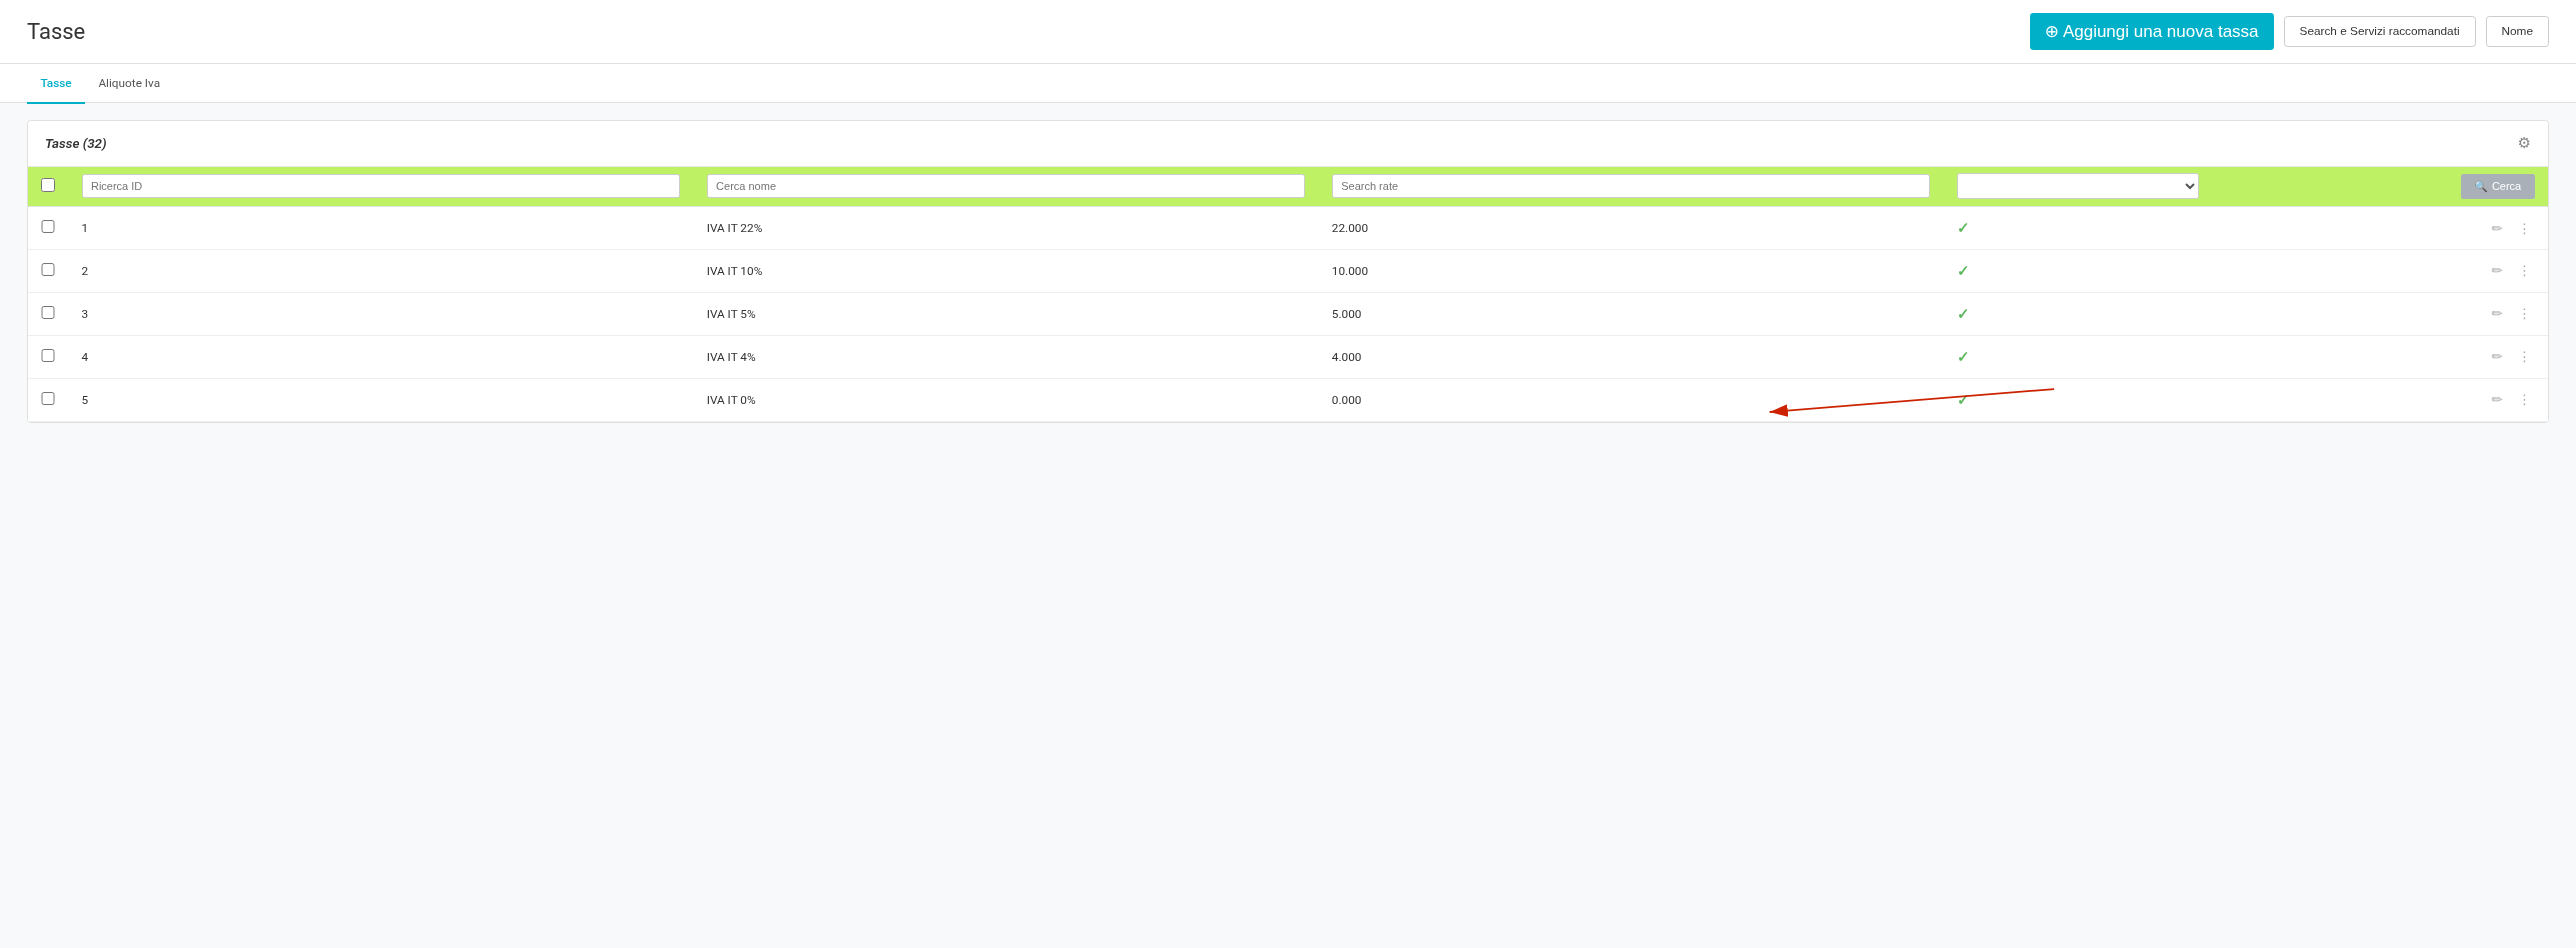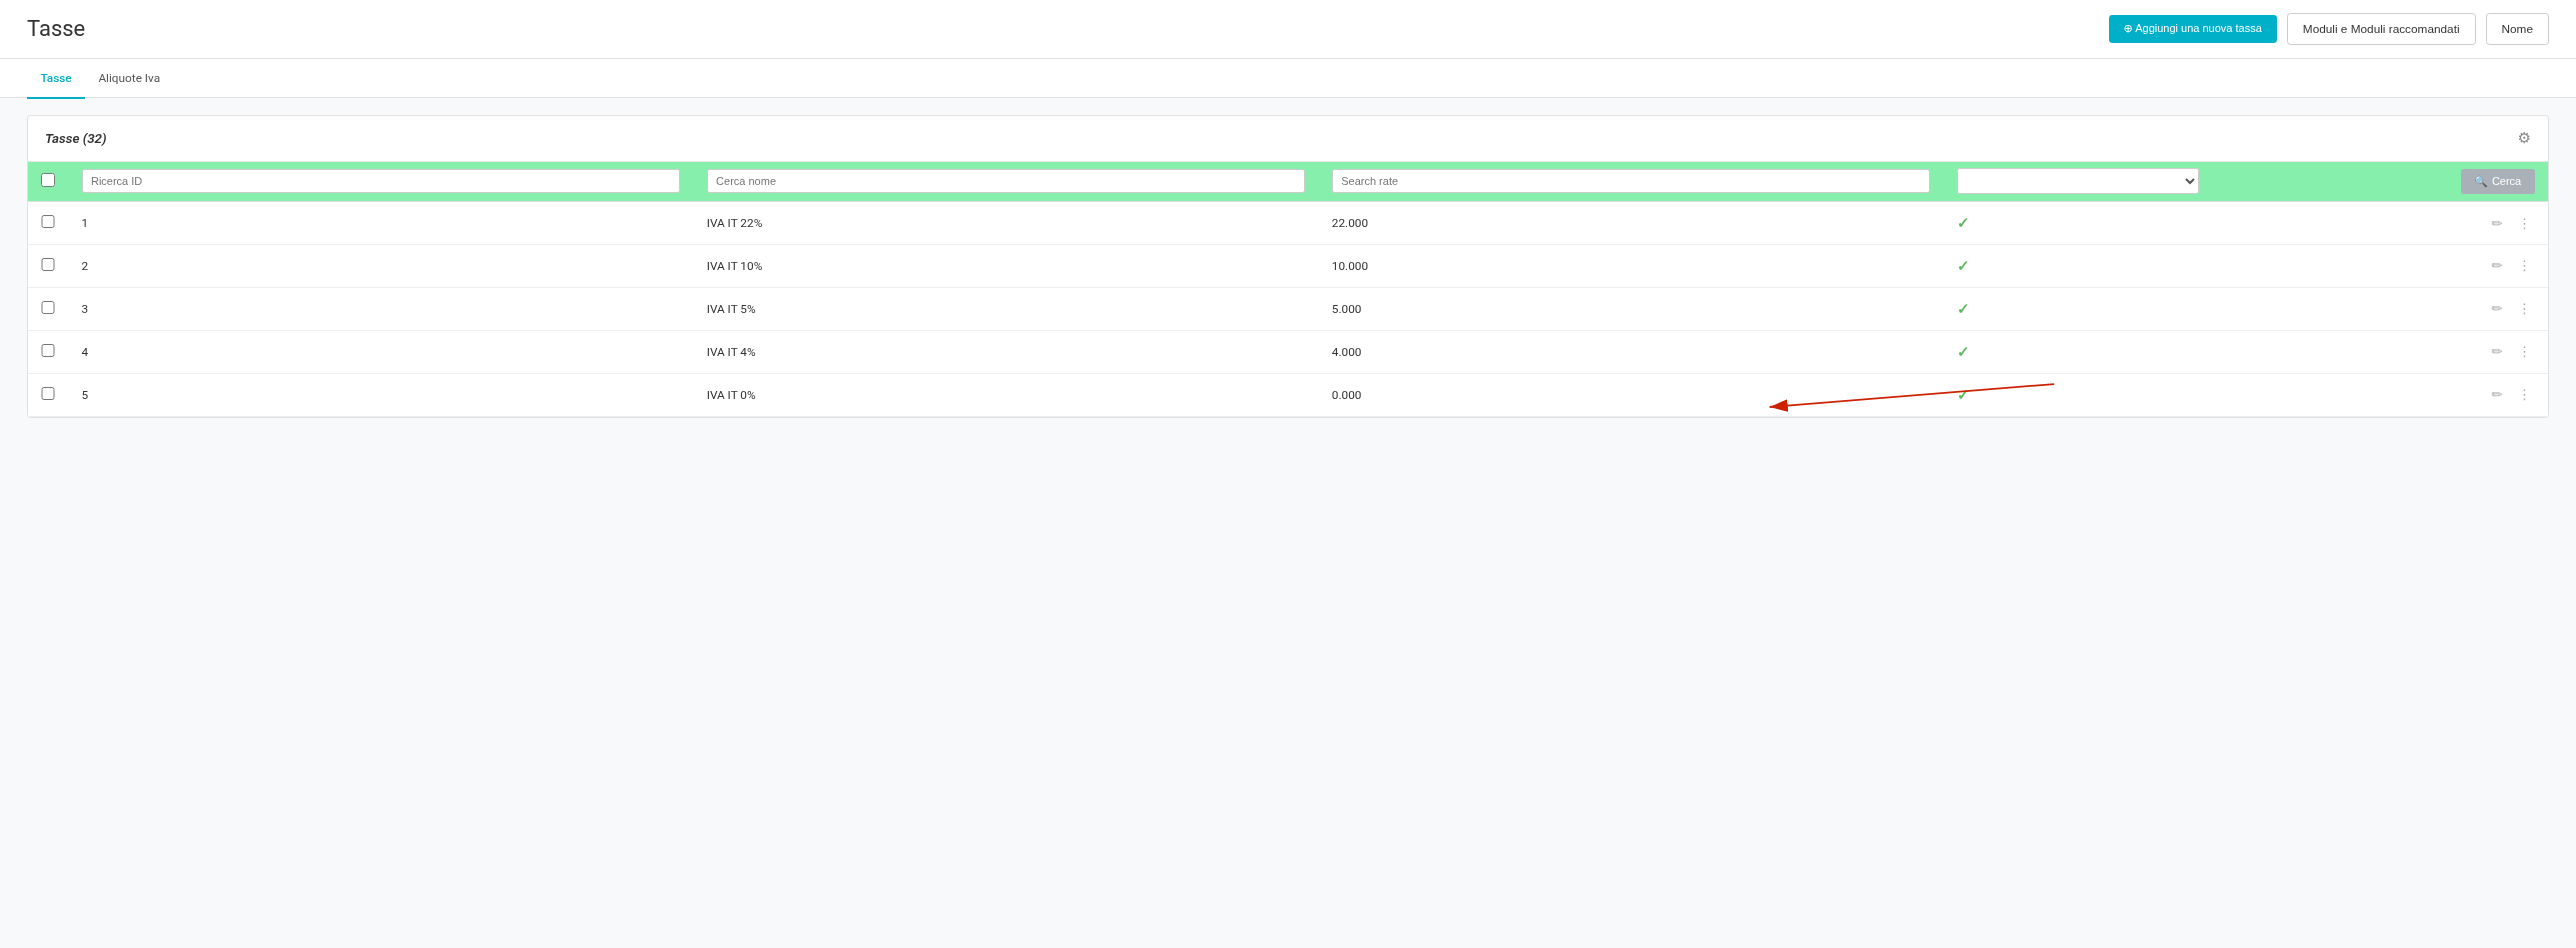--- a/index.html
+++ b/index.html
@@ -23,21 +23,21 @@
       gap: 10px;
       align-items: center;
     }
     .btn-primary {
       background: #00b0c8;
       color: #fff;
       border: none;
       padding: 7.6px 15px;
       border-radius: 3.4px;
       cursor: pointer;
-      font-size: 11px;
+      font-size: 17px;
       display: flex;
       align-items: center;
       gap: 5px;
     }
     .btn-secondary {
       background: #fff;
       color: #333;
       border: 0.8px solid #ccc;
       padding: 7.6px 15px;
       border-radius: 3.4px;
@@ -143,21 +143,21 @@
       text-align: right;
       width: 134px;
     }
     .sort-asc::after {
       content: ' ↑';
       color: #00b0c8;
     }
 
     .filter-row td {
       padding: 6.7px 13.4px;
-      background: #86efac;
+      background: #bef264;
       border-bottom: 0.8px solid #e0e0e0;
     }
     .filter-input {
       width: 100%;
       padding: 5px 8.4px;
       border: 0.8px solid #ccc;
       border-radius: 2.5px;
       font-size: 11px;
       color: #555;
     }
@@ -226,21 +226,21 @@
       position: relative;
     }
   </style>
 </head>
 <body>
 
 <div class="header">
   <h1 class="header-title">Tasse</h1>
   <div class="header-actions">
     <button class="btn-primary">⊕ Aggiungi una nuova tassa</button>
-    <button class="btn-secondary">Moduli e Moduli raccomandati</button>
+    <button class="btn-secondary">Search e Servizi raccomandati</button>
     <button class="btn-secondary">Nome</button>
   </div>
 </div>
 
 <div class="tabs">
   <div class="tab active">Tasse</div>
   <div class="tab">Aliquote Iva</div>
 </div>
 
 <div class="content">

